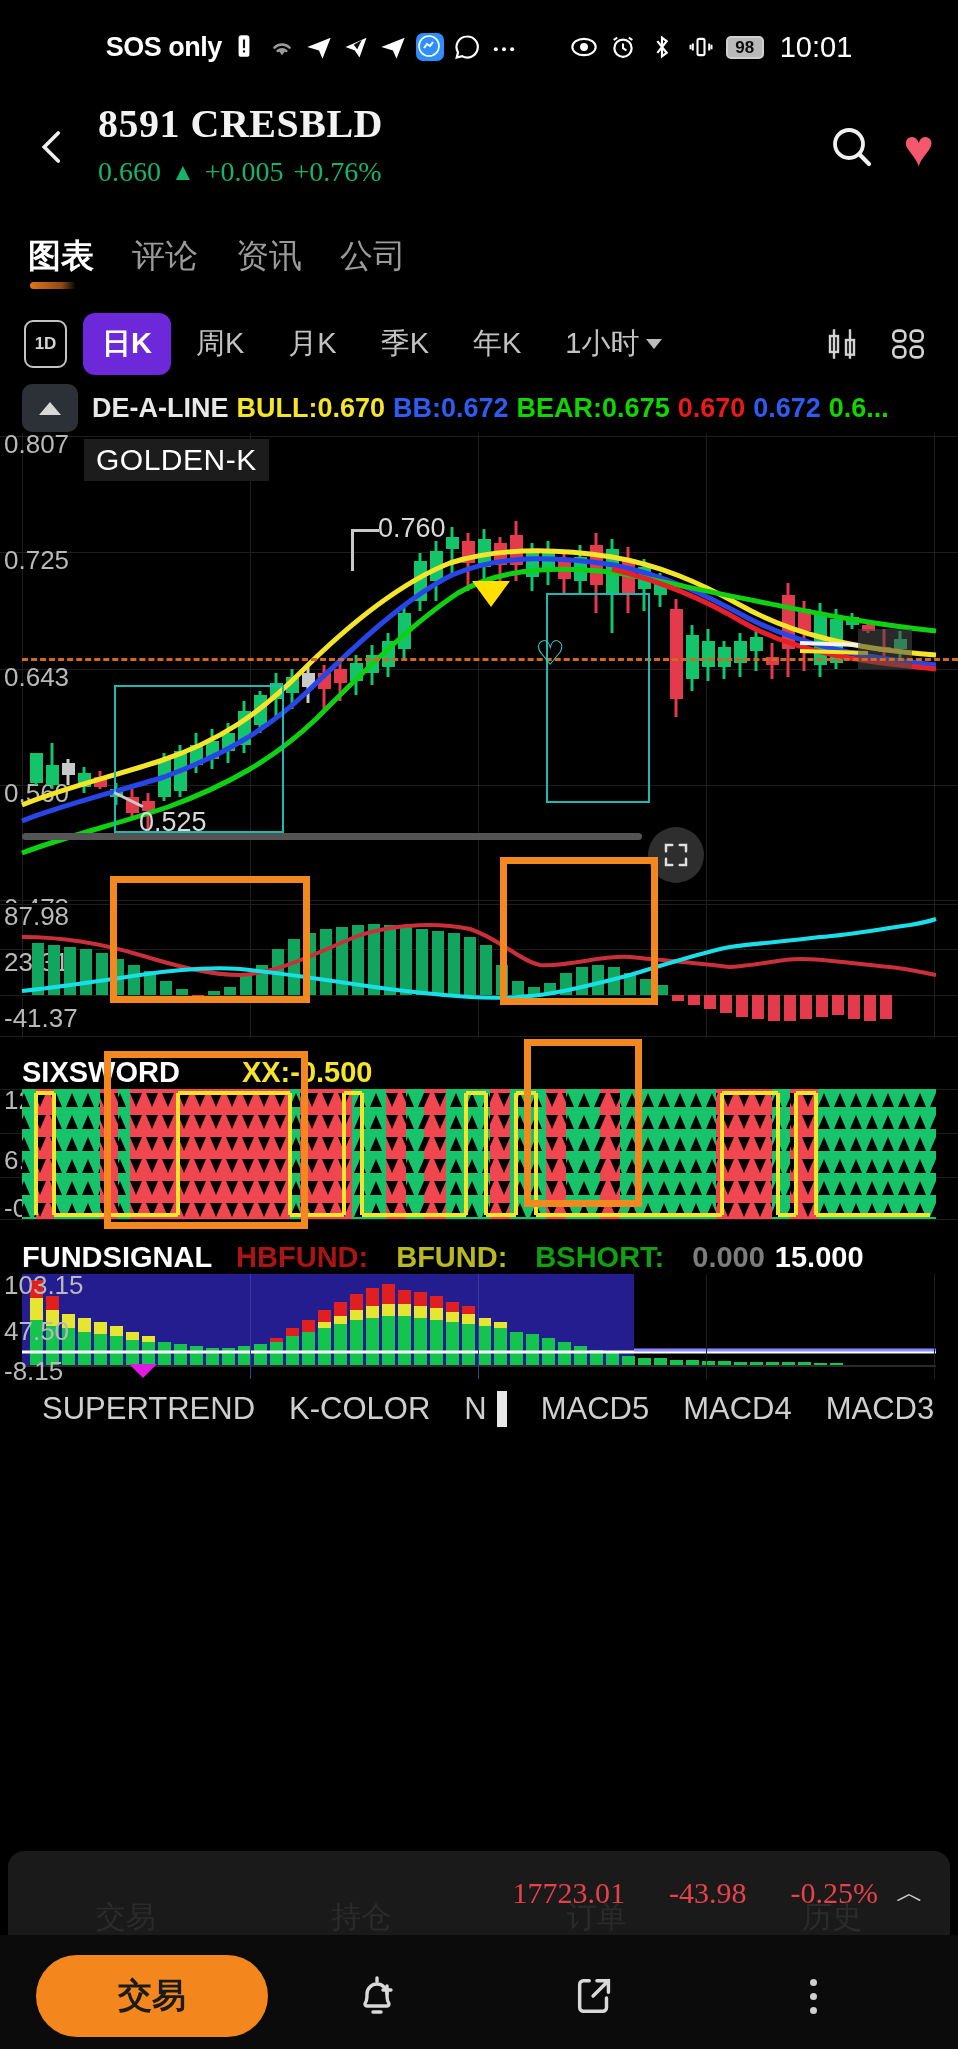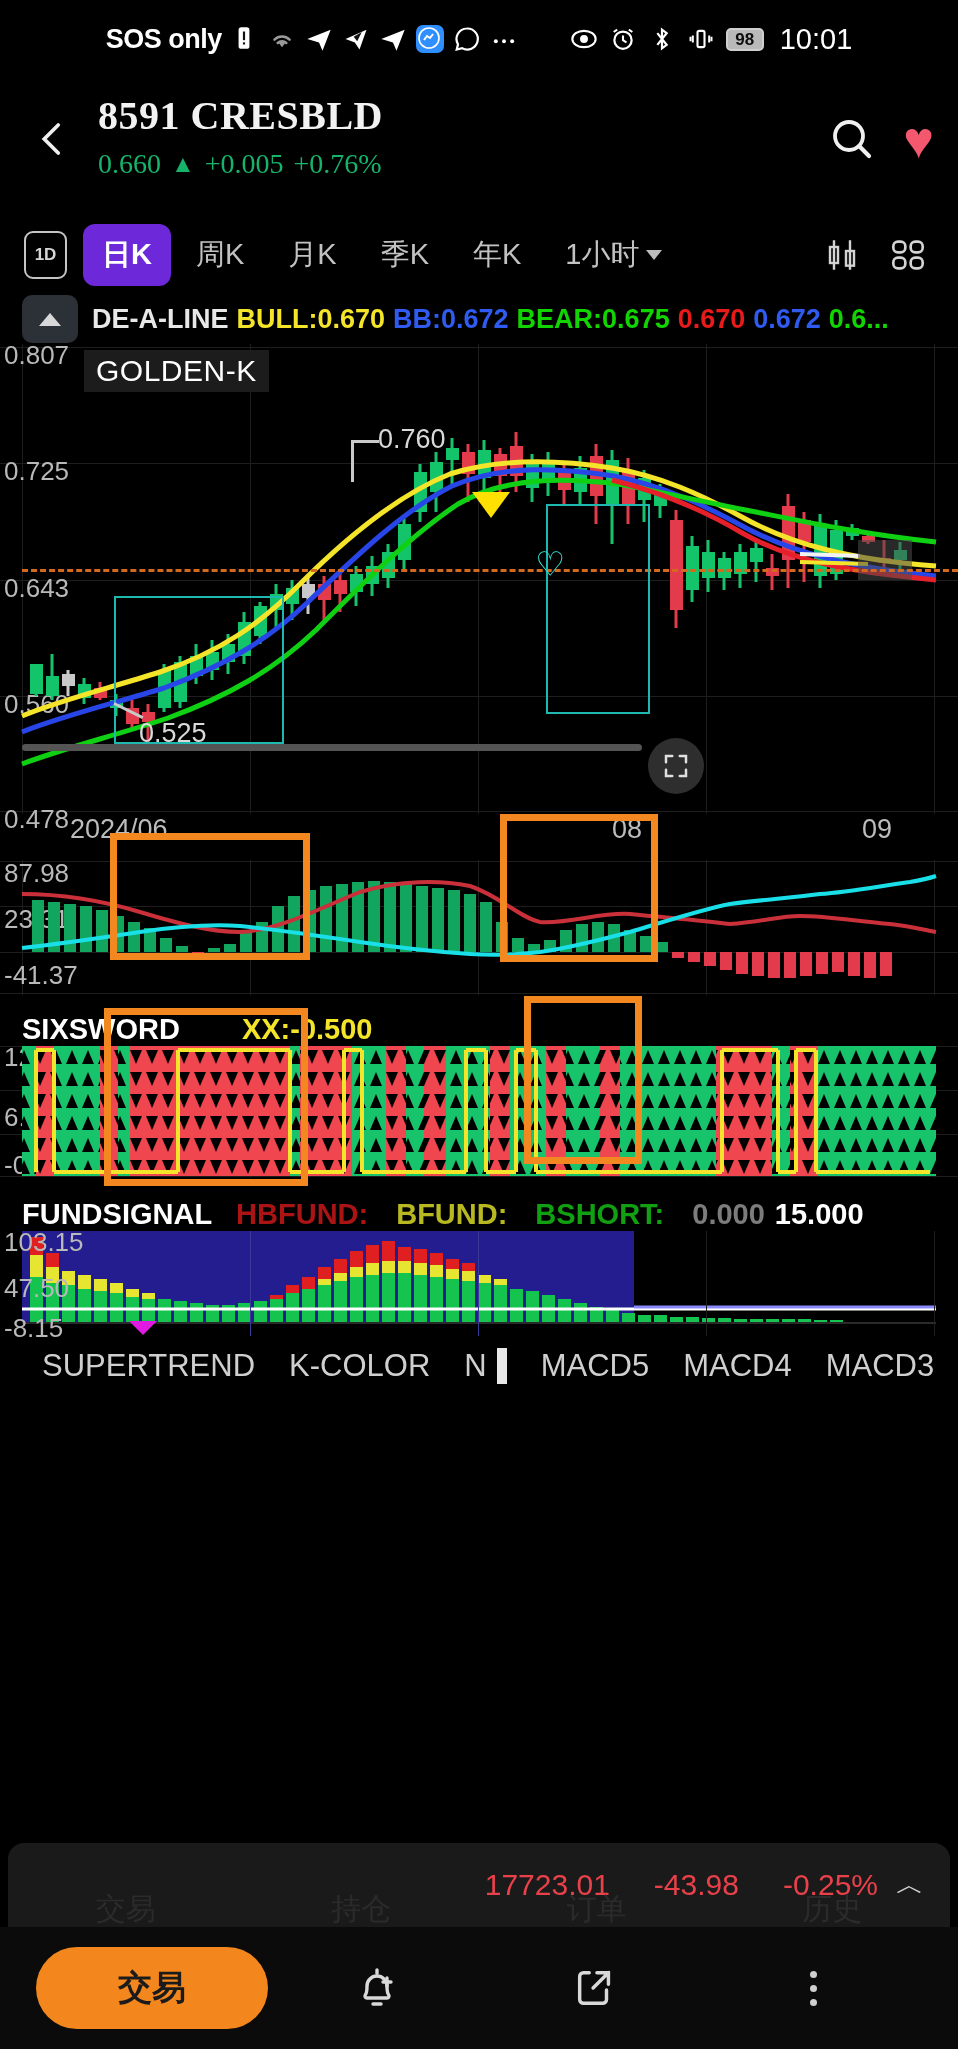--- a/index.html
+++ b/index.html
@@ -7,21 +7,21 @@
     width: 958px; height: 2049px;
     background: #000;
     font-family: "Liberation Sans", "DejaVu Sans", sans-serif;
     overflow: hidden;
   }
   .phone { position: relative; width: 958px; height: 2049px; background: #000; }
 
   
   .statusbar {
     height: 78px; display: flex; align-items: center; justify-content: center;
-    gap: 9px; color: #fff; padding: 0 44px;
+    gap: 9px; color: #fff; padding: 0 44px; margin-top: 8px;
   }
   .sb-left { display:flex; align-items:center; gap:9px; }
   .sb-sos { font-size: 27px; font-weight: 600; letter-spacing: -0.5px; }
   .sb-ico { width: 28px; height: 28px; display:inline-block; }
   .sb-gap { flex: 0 0 34px; }
   .sb-right { display:flex; align-items:center; gap:11px; }
   .sb-batt {
     border: 2px solid #cfcfcf; border-radius: 5px; padding: 1px 3px;
     font-size: 17px; font-weight: 700; color:#0c0c0c; background:#b9b9b9;
     line-height: 1; min-width: 38px; text-align:center;
@@ -123,21 +123,21 @@
   .ind-cursor { width:10px; height:36px; background:#e8e8e8; display:inline-block; margin-left:-24px;}
 
   
   .indexbar {
     position:absolute; left: 8px; right: 8px; bottom: 122px; height: 84px;
     background:#1a1a1a; border-radius: 16px 16px 0 0;
     display:flex; align-items:center; padding: 0 26px; gap: 10px; overflow:hidden;
   }
   .ib-name { font-size: 30px; color:#eaeaea; }
   .ib-sp { flex:1; }
-  .ib-val { font-size: 30px; color:#e8414a; }
+  .ib-val { font-size: 30px; color:#e8414a;font-family:Liberation Serif, serif; }
   .ib-chevron { font-size: 28px; color:#cfcfcf; margin-left: 8px;}
   .ghost-row {
     position:absolute; left:0; right:0; top: 46px; display:flex; justify-content:space-around;
     color:#2b2b2b; font-size: 30px; pointer-events:none;
   }
 
   
   .actionbar {
     position:absolute; left:0; right:0; bottom:0; height: 122px; background:#0b0b0b;
     display:flex; align-items:center; padding: 0 36px; gap: 0;
@@ -258,20 +258,26 @@
       <span>
         <svg viewBox="0 0 24 24" width="48" height="48">
             <circle cx="11" cy="11" r="7" fill="none" stroke="#f0f0f0" stroke-width="1.9"></circle>
             <path d="M16.3 16.3L21 21" stroke="#f0f0f0" stroke-width="2.1" stroke-linecap="round"></path>
           </svg>
       </span>
       <span class="heart">♥</span>
     </div>
   </div>
 
+  <div class="tabs">
+    <div class="tab active">图表</div>
+    <div class="tab">评论</div>
+    <div class="tab">资讯</div>
+    <div class="tab">公司</div>
+  </div>
 
   <div class="periods">
     <div class="p-1d">1D</div>
     <div class="p-item active">日K</div>
     <div class="p-item">周K</div>
     <div class="p-item">月K</div>
     <div class="p-item">季K</div>
     <div class="p-item">年K</div>
     <div class="p-item p-dd">
       <span>1小时</span>
@@ -480,25 +486,20 @@
     <div class="heart-outline" style="left:535px;top:203px">♡</div>
 
     <div class="hscroll" style="left:22px;top:400px;width:620px;"></div>
     <div class="expand-btn" style="left:648px;top:394px;">
       <svg viewBox="0 0 24 24" width="30" height="30">
         <path d="M4 9V4h5M20 15v5h-5M4 15v5h5M20 9V4h-5" stroke="#e0e0e0" stroke-width="2" fill="none" stroke-linecap="round"></path>
       </svg>
     </div>
   </div>
 
-  <div class="xaxis">
-    <div class="xlab" style="left:70px">2024/06</div>
-    <div class="xlab" style="left:612px">08</div>
-    <div class="xlab" style="left:862px">09</div>
-  </div>
 
 
   <div class="panel" id="benergy" style="height:135px;">
     <div class="grid-line" style="top:1px"></div>
     <div class="grid-line" style="top:46px"></div>
     <div class="grid-line" style="top:92px"></div>
     <div class="grid-line" style="top:133px"></div>
     <div class="vgrid" style="left:22px"></div>
     <div class="vgrid" style="left:250px"></div>
     <div class="vgrid" style="left:478px"></div>

